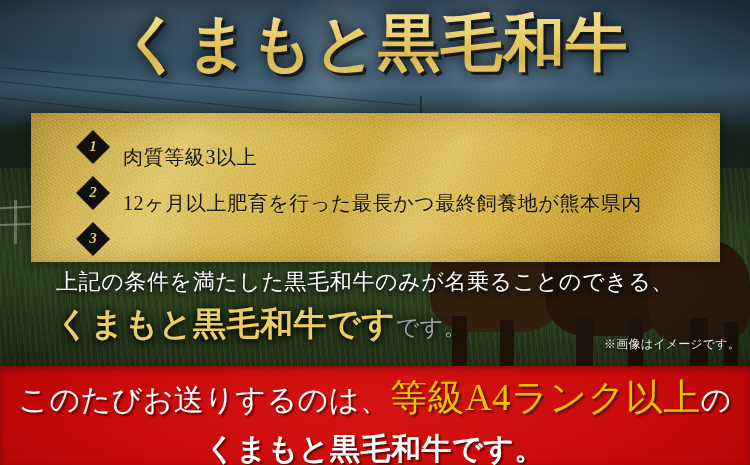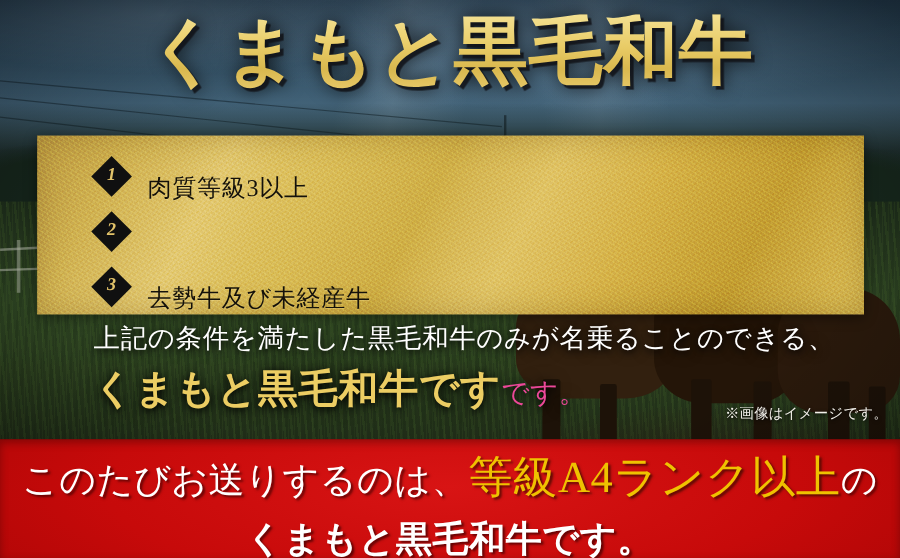--- a/index.html
+++ b/index.html
@@ -228,21 +228,21 @@
     letter-spacing: .6px;
     white-space: nowrap;
     text-shadow: 0 1px 0 rgba(255,235,170,.25);
     margin-top: 20px;
   }
 
   
   .statement {
     position: absolute;
     left: 0; right: 0; top: 268px;
-    padding-left: 78px;
+    padding-left: 56px;
   }
   .stmt-line1 {
     color: #ffffff;
     font-size: 22px;
     line-height: 1.25;
     letter-spacing: .6px;
     white-space: nowrap;
     text-shadow: 0 2px 5px rgba(0,0,0,.9), 0 0 12px rgba(0,0,0,.8);
   }
   .stmt-line2 {
@@ -250,21 +250,21 @@
     white-space: nowrap;
     text-shadow: 0 2px 6px rgba(0,0,0,.95), 0 0 14px rgba(0,0,0,.85);
   }
   .stmt-brand {
     color: #eccd63;
     font-size: 33px;
     font-weight: 700;
     letter-spacing: .5px;
   }
   .stmt-tail {
-    color: #ec4899;
+    color: #a3a3a3;
     font-size: 23px;
     letter-spacing: .5px;
   }
 
   .disclaimer {
     position: absolute;
     right: 10px; top: 336px;
     color: #f2f0ea;
     font-size: 12px;
     letter-spacing: .2px;
@@ -352,28 +352,28 @@
           <span class="num">1</span>
         </span>
         <span class="cond-text">肉質等級3以上</span>
       </li>
 
       <li class="cond-item">
         <span class="cond-num">
           <span class="diamond"></span>
           <span class="num">2</span>
         </span>
+        <span class="cond-text">12ヶ月以上肥育を行った最長かつ最終飼養地が熊本県内</span>
       </li>
 
       <li class="cond-item">
         <span class="cond-num">
           <span class="diamond"></span>
           <span class="num">3</span>
         </span>
-        <span class="cond-text">去勢牛及び未経産牛</span>
       </li>
 
     </ul>
   </div>
 
   <div class="statement">
     <div class="stmt-line1">上記の条件を満たした黒毛和牛のみが名乗ることのできる、</div>
     <div class="stmt-line2">
       <span class="stmt-brand">くまもと黒毛和牛です</span><span class="stmt-tail">です。</span>
     </div>

